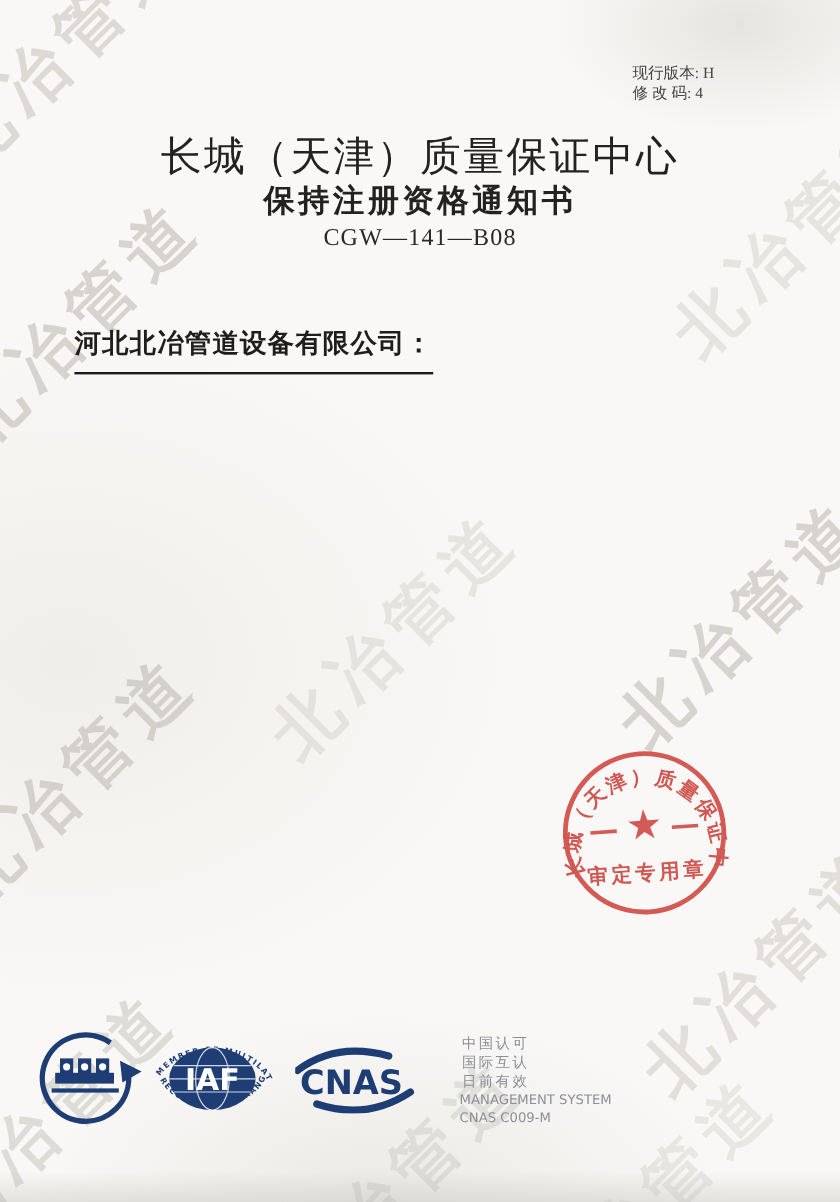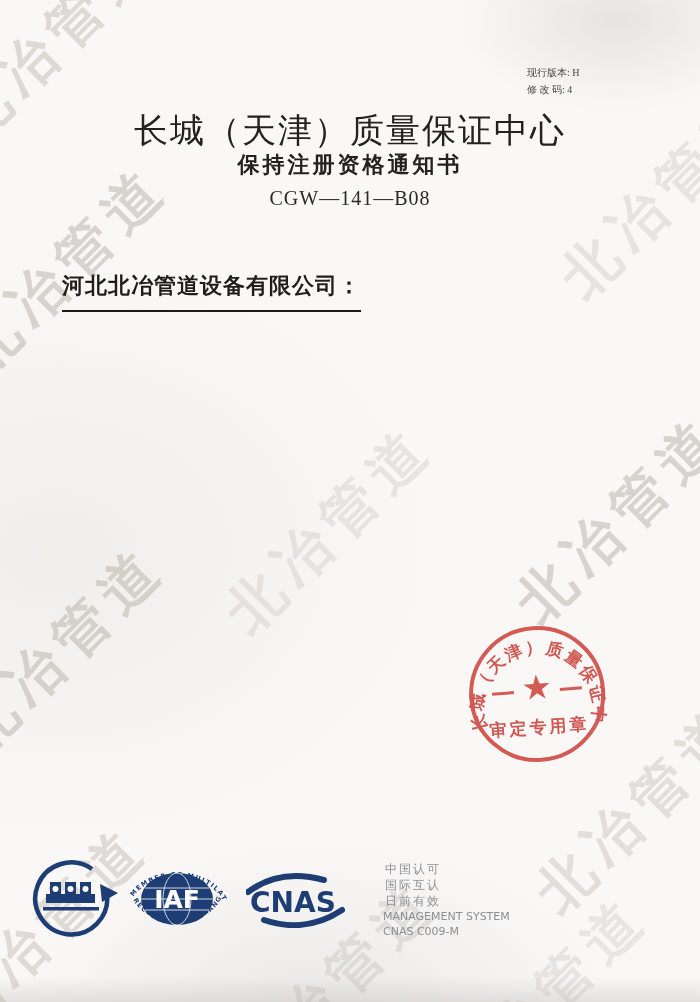--- a/index.html
+++ b/index.html
@@ -16,25 +16,25 @@
   }
   
   .wm-layer{position:absolute;inset:0;z-index:1;pointer-events:none;}
   .wm{
     position:absolute;transform:translate(-50%,-50%) rotate(-45deg);
     font-family:"DejaVu Sans","Liberation Sans",sans-serif;
     font-weight:bold;font-size:56px;letter-spacing:10px;white-space:nowrap;
     color:#b7b2a9;
   }
   
-  .version{position:absolute;left:527px;top:64px;z-index:2;font-size:10px;line-height:17px;color:#454443;}
+  .version{position:absolute;left:527px;top:52px;z-index:2;font-size:13px;line-height:17px;color:#454443;}
   
   .titles{position:absolute;left:0;top:0;width:700px;z-index:2;text-align:center;}
   .org-title{position:absolute;top:108px;width:100%;font-size:34px;letter-spacing:2px;color:#232221;}
-  .doc-title{position:absolute;top:150px;width:100%;font-size:22px;font-weight:bold;letter-spacing:3px;
+  .doc-title{position:absolute;top:150px;width:100%;font-size:26px;font-weight:bold;letter-spacing:3px;
     font-family:"DejaVu Sans","Liberation Sans",sans-serif;color:#232221;}
   .doc-number{position:absolute;top:187px;width:100%;font-size:20px;letter-spacing:1px;color:#2a2928;}
   
   .addressee{position:absolute;left:62px;top:227px;z-index:2;font-size:22px;font-weight:bold;
     border-bottom:2px solid #1c1b1a;padding-bottom:9px;letter-spacing:1px;color:#1f1e1d;margin-top:44px;}
   
   .body-text{position:absolute;left:62px;top:299px;width:578px;z-index:2;
     font-size:21px;line-height:35px;letter-spacing:1.5px;text-align:justify;color:#2b2a28;}
   .body-text p{margin:0;text-indent:2em;}
   

